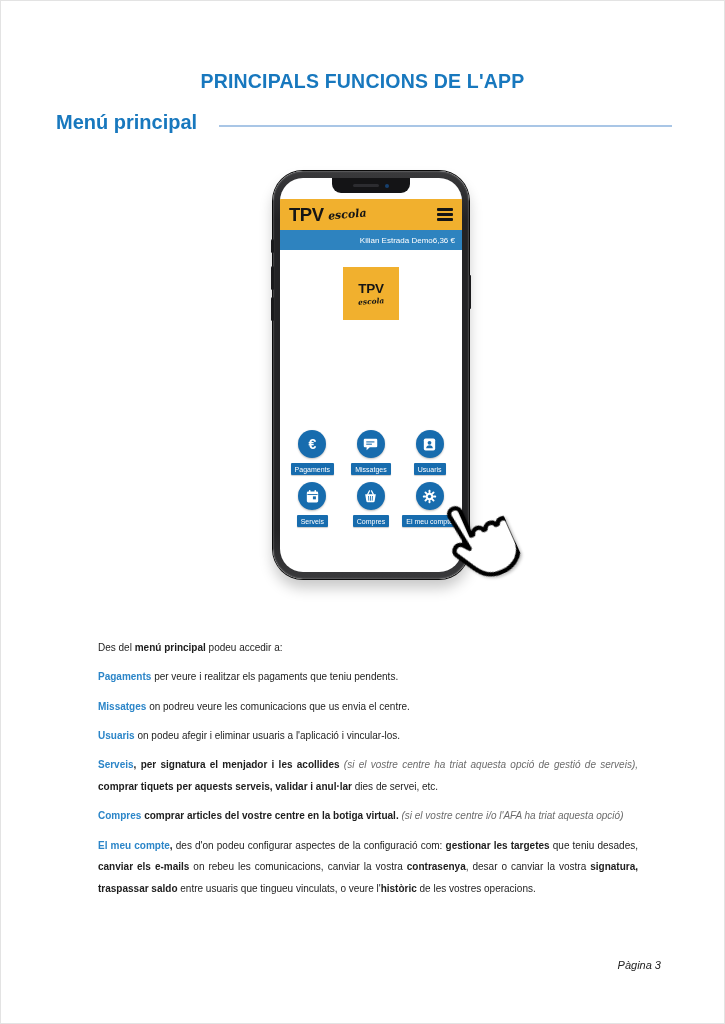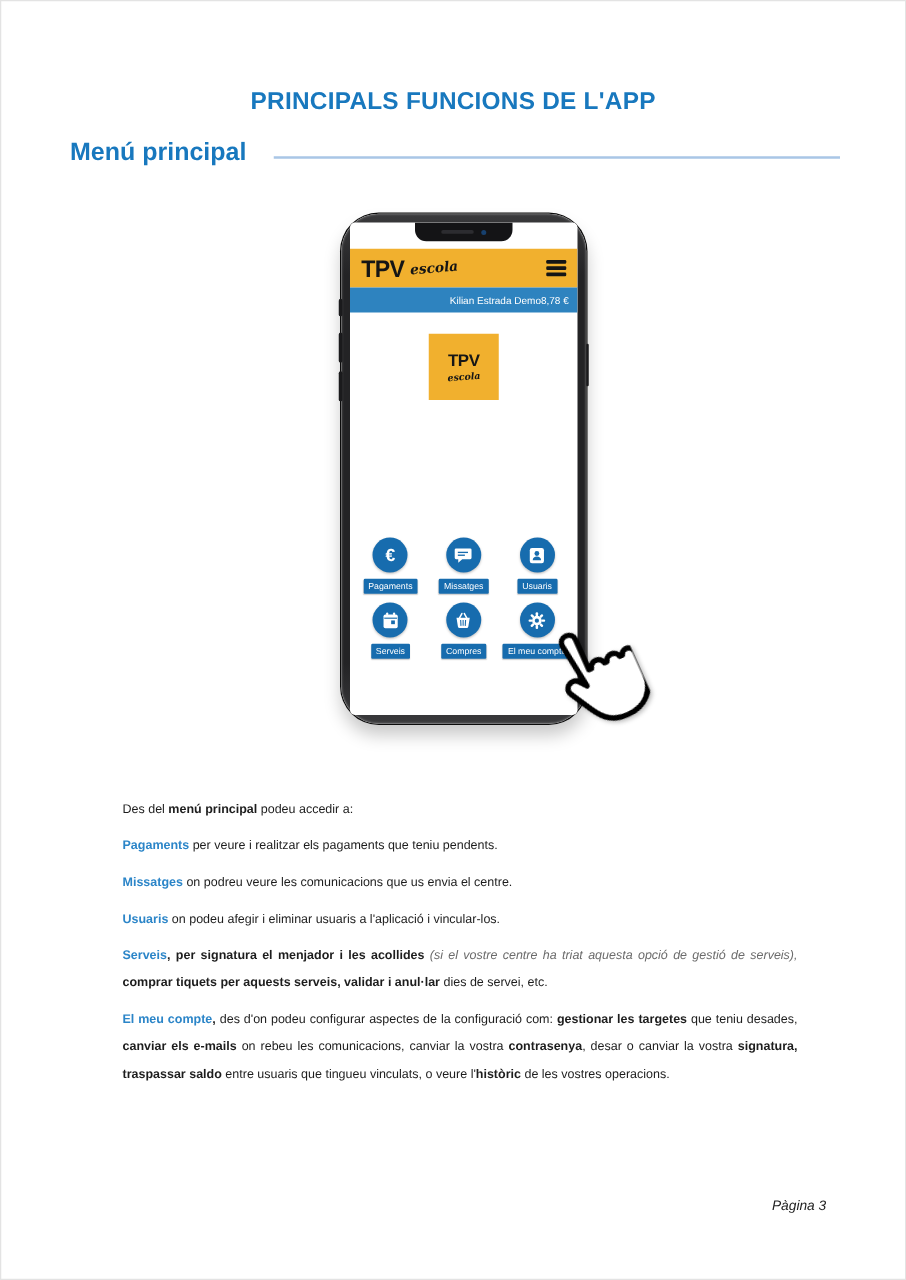--- a/index.html
+++ b/index.html
@@ -25,21 +25,21 @@
   
   .phone{position:absolute;left:272px;top:170px;width:196px;height:408px;
     background:linear-gradient(180deg,#3a3a3c,#232325 12%,#232325 88%,#3a3a3c);
     border-radius:30px;
     box-shadow:0 0 0 1px #0b0b0b, 0 9px 14px rgba(0,0,0,.22), inset 0 0 2px rgba(255,255,255,.55);}
   .side-btn{position:absolute;background:#1a1a1c;border-radius:2px;}
   .btn-mute{left:-2px;top:68px;width:2.5px;height:14px;}
   .btn-volup{left:-2px;top:95px;width:2.5px;height:24px;}
   .btn-voldn{left:-2px;top:126px;width:2.5px;height:24px;}
   .btn-power{right:-2px;top:104px;width:2.5px;height:34px;}
-  .screen{position:absolute;inset:7px;background:#fff;border-radius:4px;overflow:hidden;}
+  .screen{position:absolute;inset:7px;background:#fff;border-radius:23px;overflow:hidden;}
   .notch{position:absolute;top:0;left:50%;transform:translateX(-50%);width:78px;height:15px;
     background:#141416;border-radius:0 0 9px 9px;display:flex;align-items:center;justify-content:center;}
   .speaker{width:26px;height:3.5px;background:#2c2c30;border-radius:2px;}
   .camera{width:4px;height:4px;background:#17406e;border-radius:50%;margin-left:6px;}
 
   .app-header{position:absolute;top:21px;left:0;right:0;height:31px;background:var(--yellow);
     display:flex;align-items:center;padding:0 9px;}
   .tpv-logo{font-weight:900;font-size:18.5px;color:#151515;letter-spacing:-.5px;transform:scaleY(1.04);}
   .escola-script{font-family:"DejaVu Serif",serif;font-style:italic;font-weight:bold;
     font-size:11px;color:#151515;margin-left:5px;transform:rotate(-5deg);}
@@ -110,21 +110,21 @@
         <span class="escola-script">escola</span>
         <span class="hamburger">
             <span></span>
             <span></span>
             <span></span>
           </span>
       </div>
 
       <div class="status-bar">
         <span>Kilian Estrada Demo</span>
-        <span>8,78 €</span>
+        <span>6,36 €</span>
       </div>
 
       <div class="center-logo">
         <span class="main">TPV</span>
         <span class="script">escola</span>
       </div>
 
       <div class="menu-grid">
 
         <div class="menu-item">
@@ -215,18 +215,19 @@
       <path d="M12.6 3.2c0-1.3 1-2.3 2.3-2.3 1.3 0 2.3 1 2.3 2.3v10.2h.9c.2-1 1.1-1.8 2.2-1.8 1.1 0 2 .8 2.2 1.8h.9c.2-.9 1.1-1.6 2.1-1.6 1.1 0 2 .7 2.2 1.7h.9c.2-.8 1-1.4 1.9-1.4 1.2 0 2.1 1 2.1 2.1v7.6c0 5.6-4 9.4-9.9 9.4-4.9 0-7.4-2-9.9-6.3l-3.8-6.7c-.7-1.1-.3-2.5.9-3.1 1-.6 2.3-.3 3 .6l1.7 2.1z" fill="#ffffff" stroke="#000000" stroke-width="1.7" stroke-linejoin="round"></path>
     </svg>
   </div>
 
   <div class="body-text">
     <p class="intro"><span class="run-n">Des del </span><span class="run-b">menú principal</span><span class="run-n"> podeu accedir a:</span></p>
     <p class="item"><span class="run-blue">Pagaments</span><span class="run-n"> per veure i realitzar els pagaments que teniu pendents.</span></p>
     <p class="item"><span class="run-blue">Missatges</span><span class="run-n"> on podreu veure les comunicacions que us envia el centre.</span></p>
     <p class="item"><span class="run-blue">Usuaris</span><span class="run-n"> on podeu afegir i eliminar usuaris a l'aplicació i vincular-los.</span></p>
     <p class="item justify"><span class="run-blue">Serveis</span><span class="run-b">, </span><span class="run-b">per signatura el menjador i les acollides </span><span class="run-i">(si el vostre centre ha triat aquesta opció de gestió de serveis),</span><span class="run-b"> comprar tiquets per aquests serveis, validar i anul·lar</span><span class="run-n"> dies de servei, etc.</span></p>
+    <p class="item justify"><span class="run-blue">Compres</span><span class="run-b"> comprar articles del vostre centre en la botiga virtual.</span><span class="run-n"> </span><span class="run-i">(si el vostre centre i/o l'AFA ha triat aquesta opció)</span></p>
     <p class="item justify"><span class="run-blue">El meu compte</span><span class="run-b">,</span><span class="run-n"> des d'on podeu configurar aspectes de la configuració com: </span><span class="run-b">gestionar les targetes</span><span class="run-n"> que teniu desades, </span><span class="run-b">canviar els e-mails</span><span class="run-n"> on rebeu les comunicacions, canviar la vostra </span><span class="run-b">contrasenya</span><span class="run-n">, desar o canviar la vostra </span><span class="run-b">signatura, traspassar saldo</span><span class="run-n"> entre usuaris que tingueu vinculats, o veure l'</span><span class="run-b">històric</span><span class="run-n"> de les vostres operacions.</span></p>
   </div>
 
   <div class="page-footer">Pàgina 3</div>
 
 </div>
 
 </body></html>

